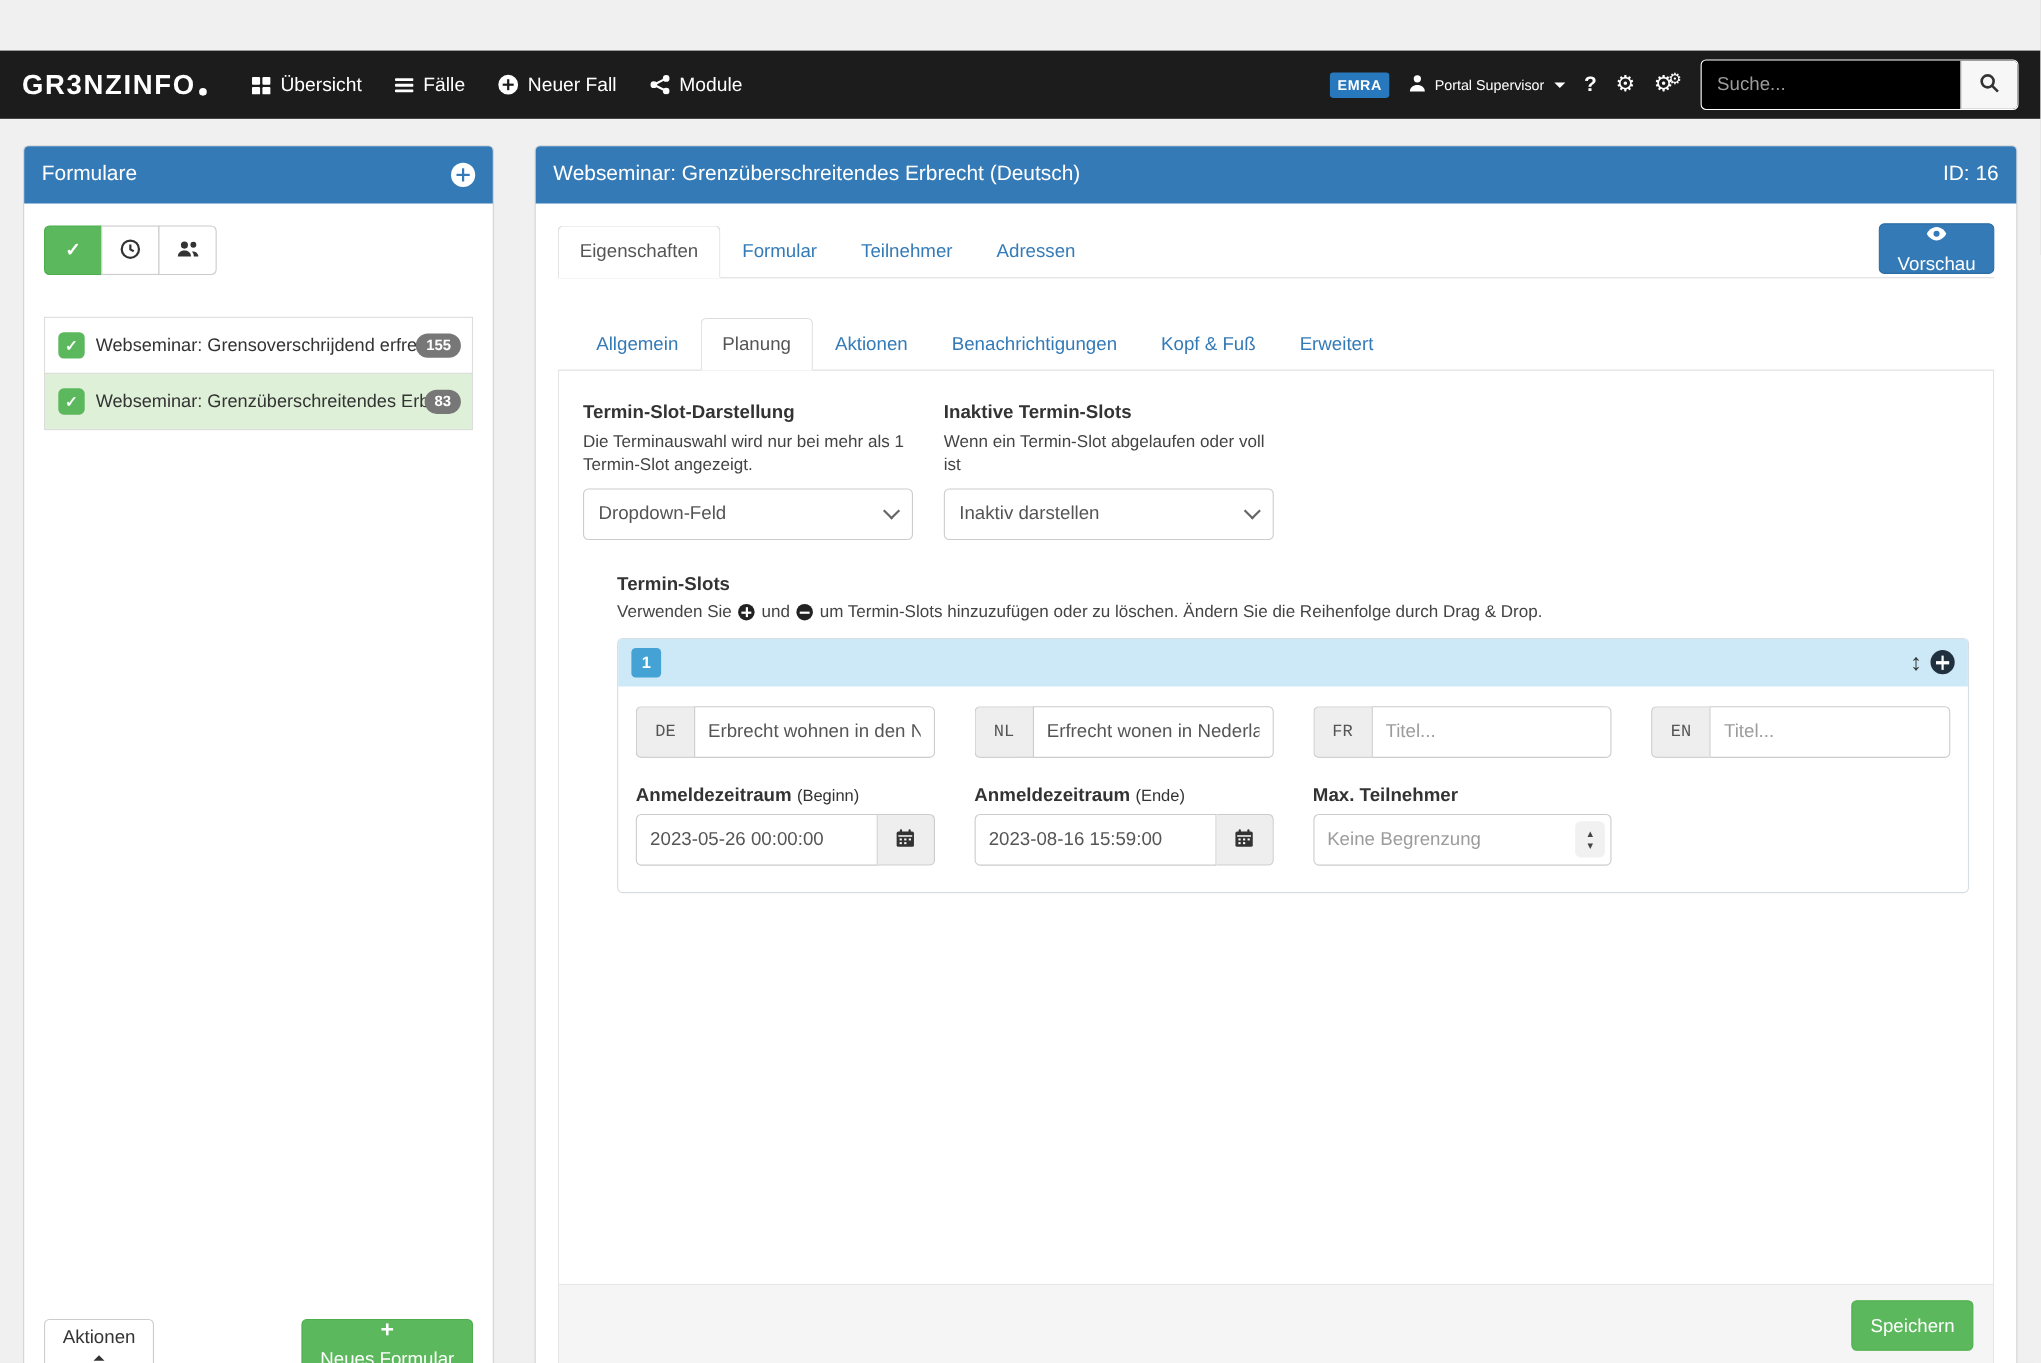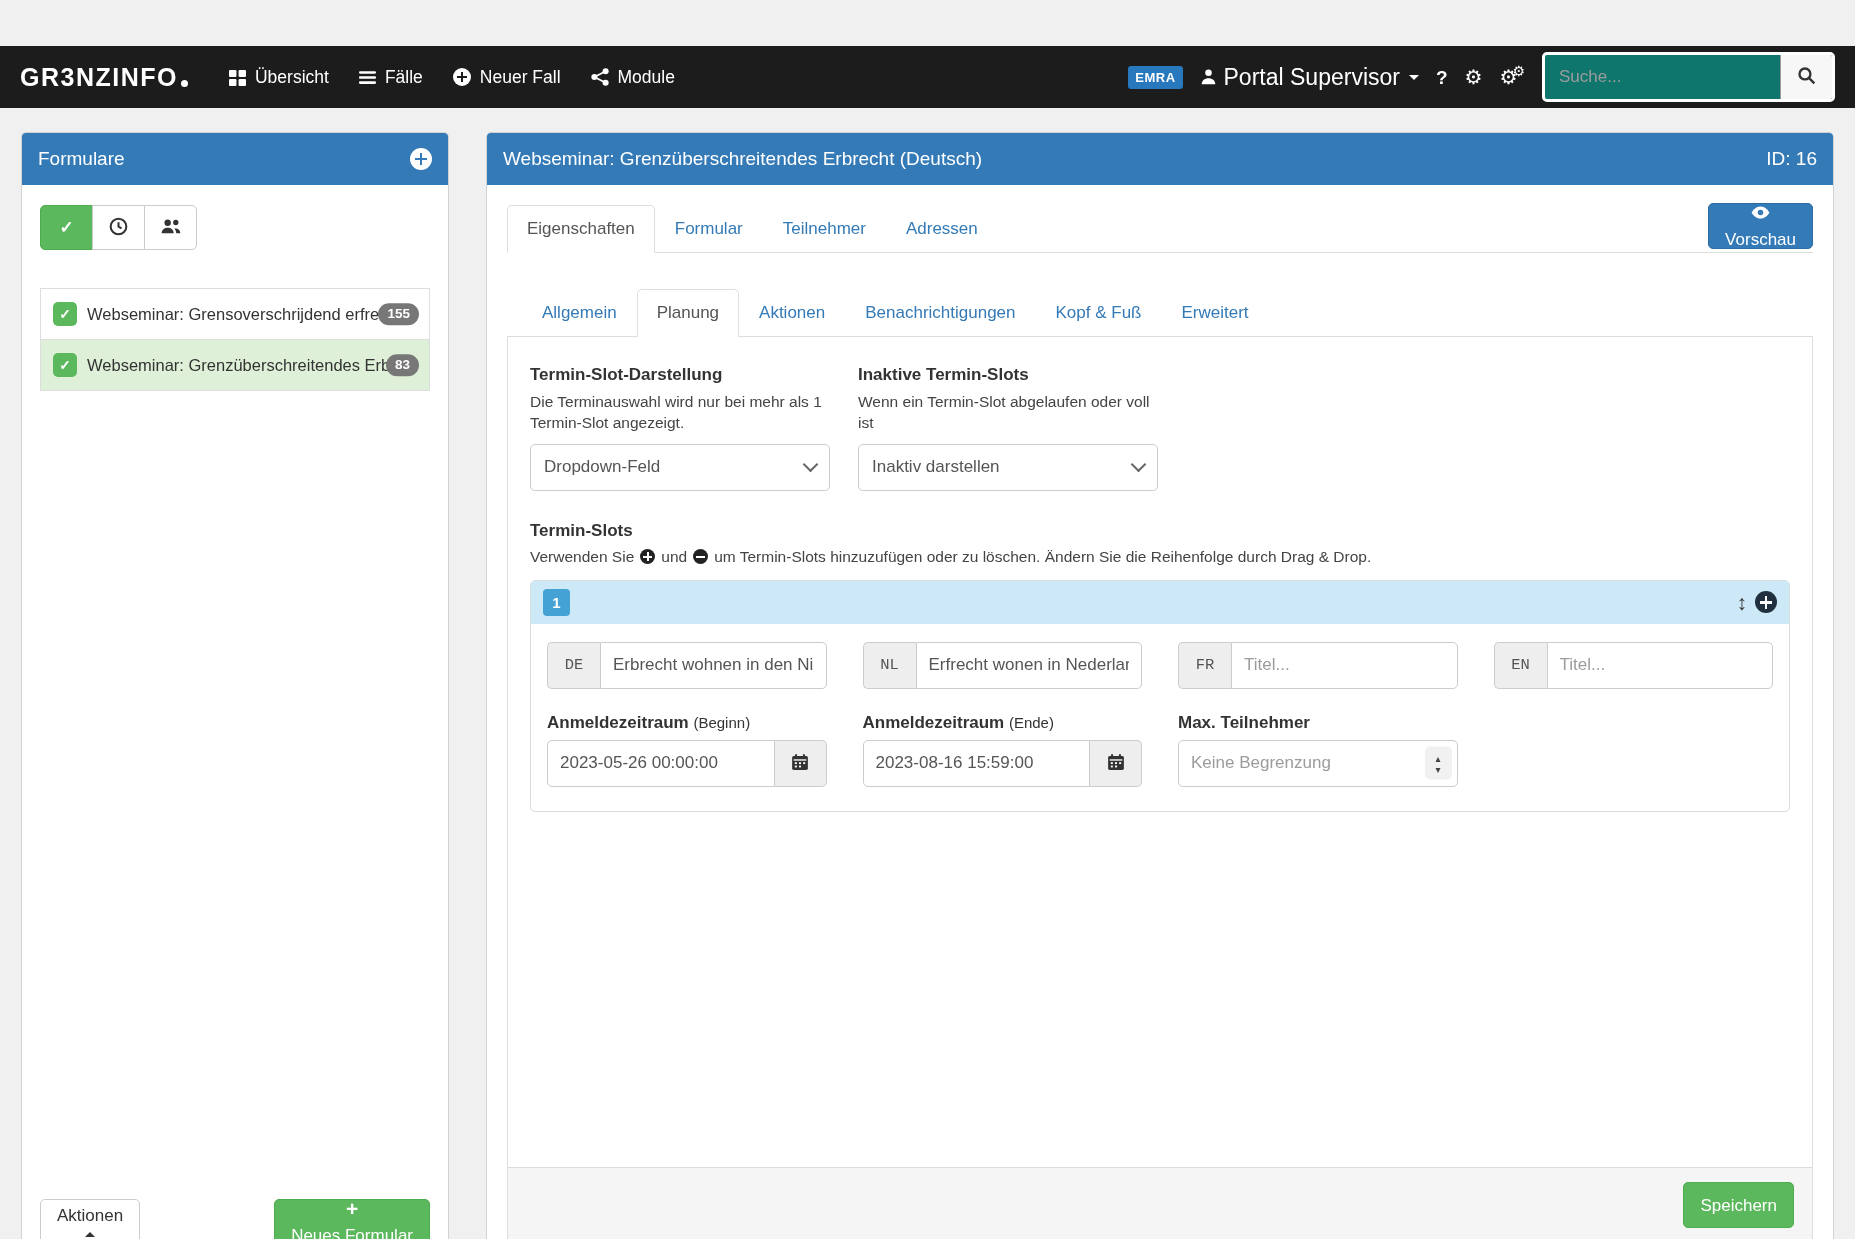--- a/index.html
+++ b/index.html
@@ -11,27 +11,27 @@
   
   .navbar {height:62px;background:#1c1c1c;display:flex;align-items:center;padding:0 20px;color:#fff;margin-top:46px;}
   .brand {display:flex;align-items:center;margin-right:26px;cursor:pointer;}
   .brand-text {font-size:25px;font-weight:bold;letter-spacing:1.5px;}
   .brand-dot {width:7px;height:7px;background:#fff;border-radius:50%;margin-left:3px;margin-top:12px;}
   .nav-items {display:flex;align-items:center;height:100%;}
   .nav-item {display:flex;align-items:center;gap:9px;padding:0 15px;font-size:17.5px;cursor:pointer;height:100%;}
   .nav-item svg {display:block;}
   .nav-right {margin-left:auto;display:flex;align-items:center;gap:17px;}
   .badge-env {background:#2878bd;font-size:13px;font-weight:bold;padding:4px 7px;border-radius:3px;letter-spacing:.5px;}
-  .user-menu {display:flex;align-items:center;gap:7px;font-size:23px;cursor:pointer;}
+  .user-menu {display:flex;align-items:center;gap:7px;font-size:13px;cursor:pointer;}
   .caret-down {width:0;height:0;border-left:5px solid transparent;border-right:5px solid transparent;border-top:5px solid #fff;margin-left:2px;}
   .icon-btn {font-size:20px;cursor:pointer;line-height:1;color:#fff;}
   .icon-btn.q {font-size:19px;font-weight:bold;}
   .cogs {display:flex;align-items:flex-start;}
   .cog-sm {font-size:14px;margin-left:-5px;margin-top:-3px;display:inline-block;}
-  .search-group {display:flex;align-items:stretch;width:287px;height:44px;border:3px solid #ffffff;border-radius:5px;overflow:hidden;background:#0f766e;gap:44px;}
+  .search-group {display:flex;align-items:stretch;width:287px;height:44px;border:1px solid #ffffff;border-radius:5px;overflow:hidden;background:#000000;gap:44px;}
   .search-input {flex:1;min-width:0;background:transparent;border:none;outline:none;color:#ddd;font-size:17px;padding:0 14px;font-family:inherit;}
   .search-btn {width:52px;background:#f7f7f7;border:none;border-left:1px solid #9a9a9a;display:flex;align-items:center;justify-content:center;cursor:pointer;}
   input::placeholder {color:#9c9c9c;}
   
   .content {display:flex;align-items:flex-start;padding:24px 21px 0;gap:37px;justify-content:space-between;}
   .panel {background:#fff;border:1px solid #d2d2d2;border-radius:5px;display:flex;flex-direction:column;height:1130px;}
   .sidebar {width:426px;flex:none;}
   .main {flex:1;min-width:0;}
   .panel-header {background:#337ab7;color:#fff;min-height:52px;display:flex;align-items:center;justify-content:space-between;padding:0 16px;border-radius:4px 4px 0 0;font-size:19px;flex:none;}
   
@@ -70,21 +70,21 @@
   .inner-pad {flex:1;padding:28px 22px;}
   .inner-footer {flex:none;background:#f5f5f5;border-top:1px solid #ddd;padding:14px 18px;display:flex;justify-content:flex-end;border-radius:0 0 4px 4px;}
   
   .field-row {display:flex;gap:28px;}
   .field-col {width:300px;flex:none;}
   .form-label {font-size:17px;font-weight:bold;margin-bottom:7px;color:#333;}
   .label-sub {font-weight:normal;font-size:15px;}
   .help-text {font-size:15.5px;color:#444;line-height:1.35;margin-bottom:10px;}
   .select {height:45px;border:1px solid #ccc;border-radius:5px;background:#fff;display:flex;align-items:center;justify-content:space-between;padding:0 13px;font-size:17px;color:#555;cursor:pointer;}
   .chev {width:9px;height:9px;border-right:2px solid #666;border-bottom:2px solid #666;transform:rotate(45deg);margin-top:-5px;flex:none;}
-  .slots-section {margin-top:30px;}
+  .slots-section {margin-top:30px;margin-left:31px;}
   .slots-help {font-size:15.5px;color:#444;display:flex;align-items:center;gap:6px;flex-wrap:wrap;margin-top:4px;}
   .slot-block {margin-top:14px;border:1px solid #d8dde1;border-radius:5px;}
   .slot-header {background:#cde9f8;display:flex;align-items:center;padding:8px 12px;border-radius:4px 4px 0 0;}
   .slot-index {width:27px;height:27px;border-radius:4px;background:#45a2d4;color:#fff;display:flex;align-items:center;justify-content:center;font-size:15px;font-weight:bold;}
   .slot-tools {margin-left:auto;display:flex;align-items:center;gap:8px;}
   .updown {font-size:21px;color:#333;cursor:grab;line-height:1;}
   .slot-body {padding:18px 16px 24px;}
   .cols-4 {display:flex;gap:36px;}
   .col-4 {flex:1;min-width:0;}
   .lang-group {display:flex;}

